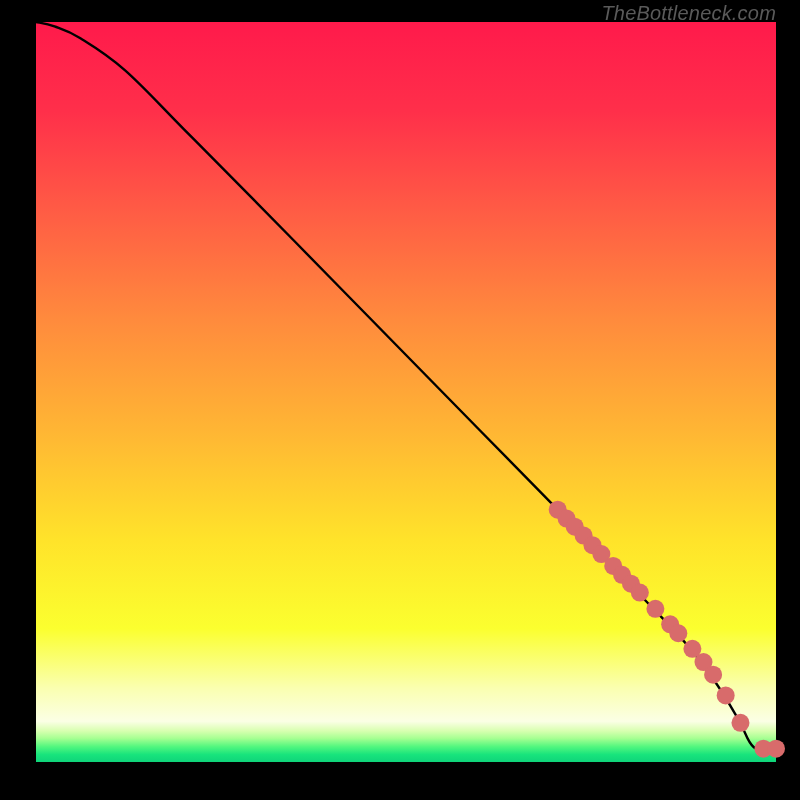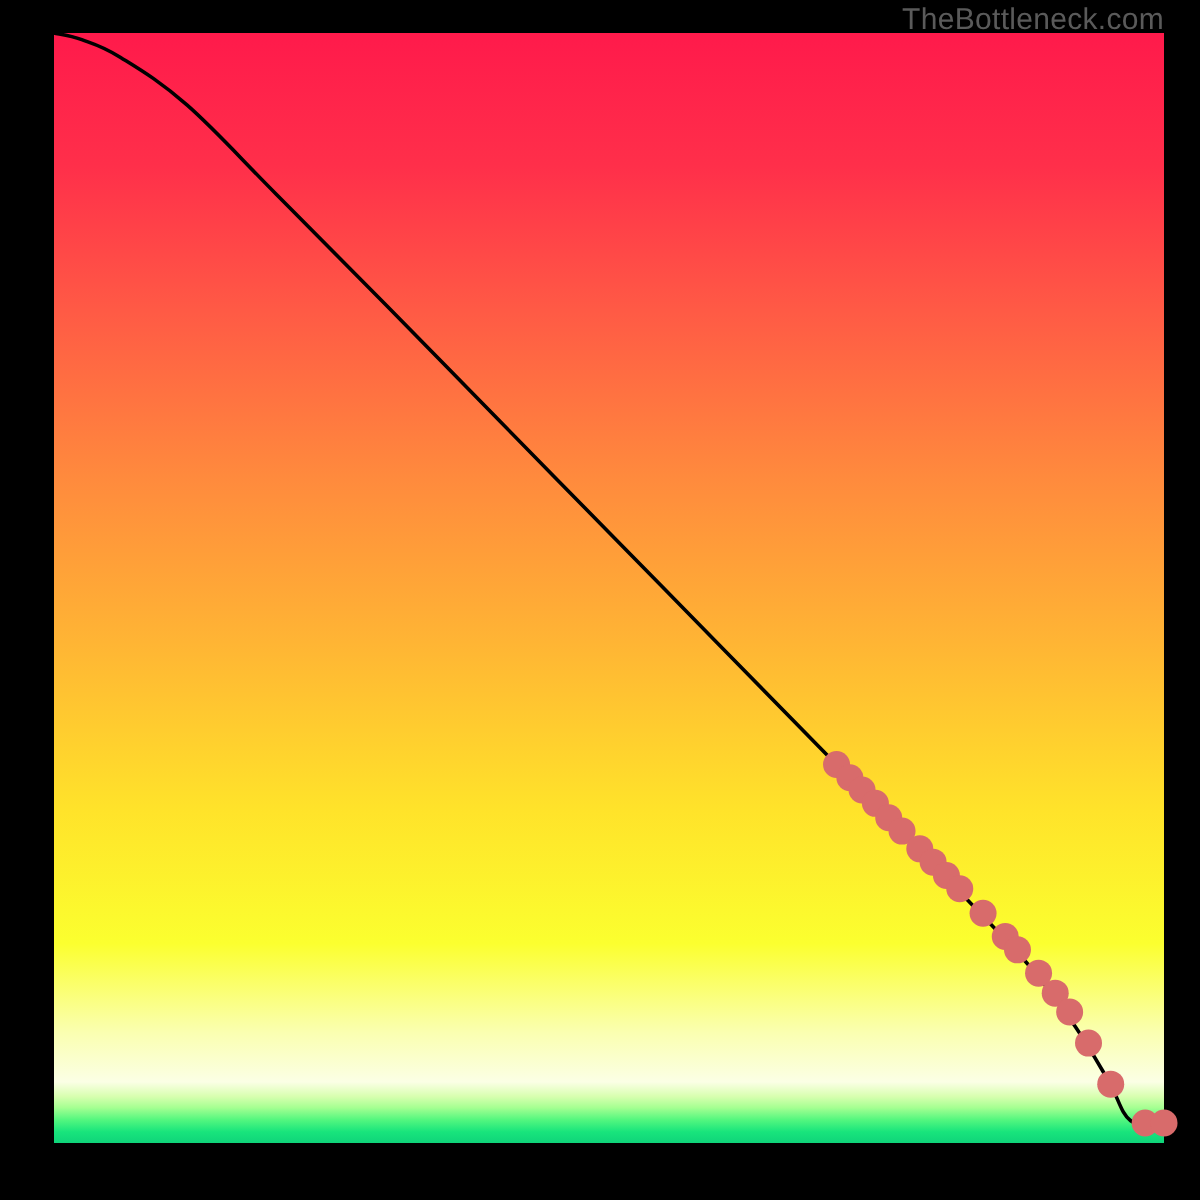--- a/index.html
+++ b/index.html
@@ -9,20 +9,21 @@
     height: 800px;
     background: #000;
     overflow: hidden;
     font-family: Arial, Helvetica, sans-serif;
   }
   .stage {
     position: relative;
     width: 800px;
     height: 800px;
     background: #000;
+    font-style: italic;
   }
   .plot-area {
     position: absolute;
     left: 36px;
     top: 22px;
     width: 740px;
     height: 740px;
   }
   .gradient-bg {
     position: absolute;

